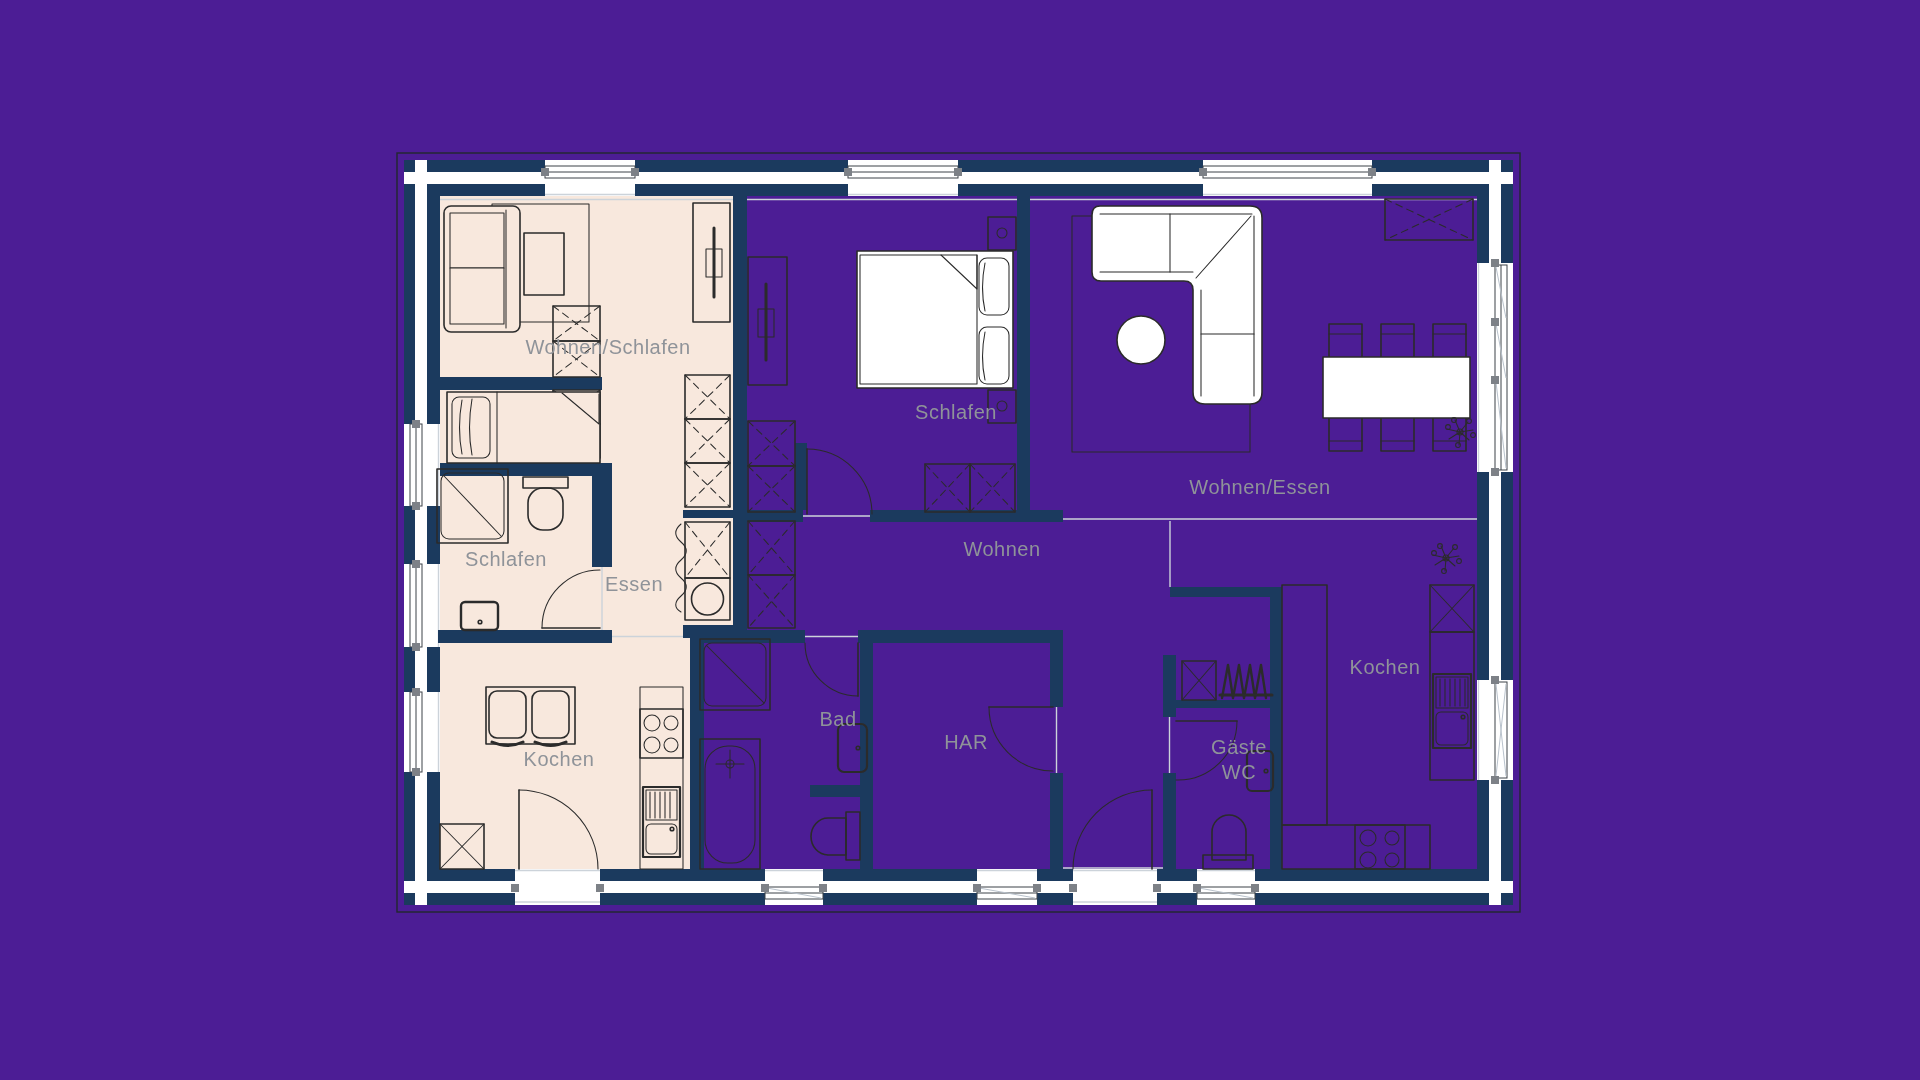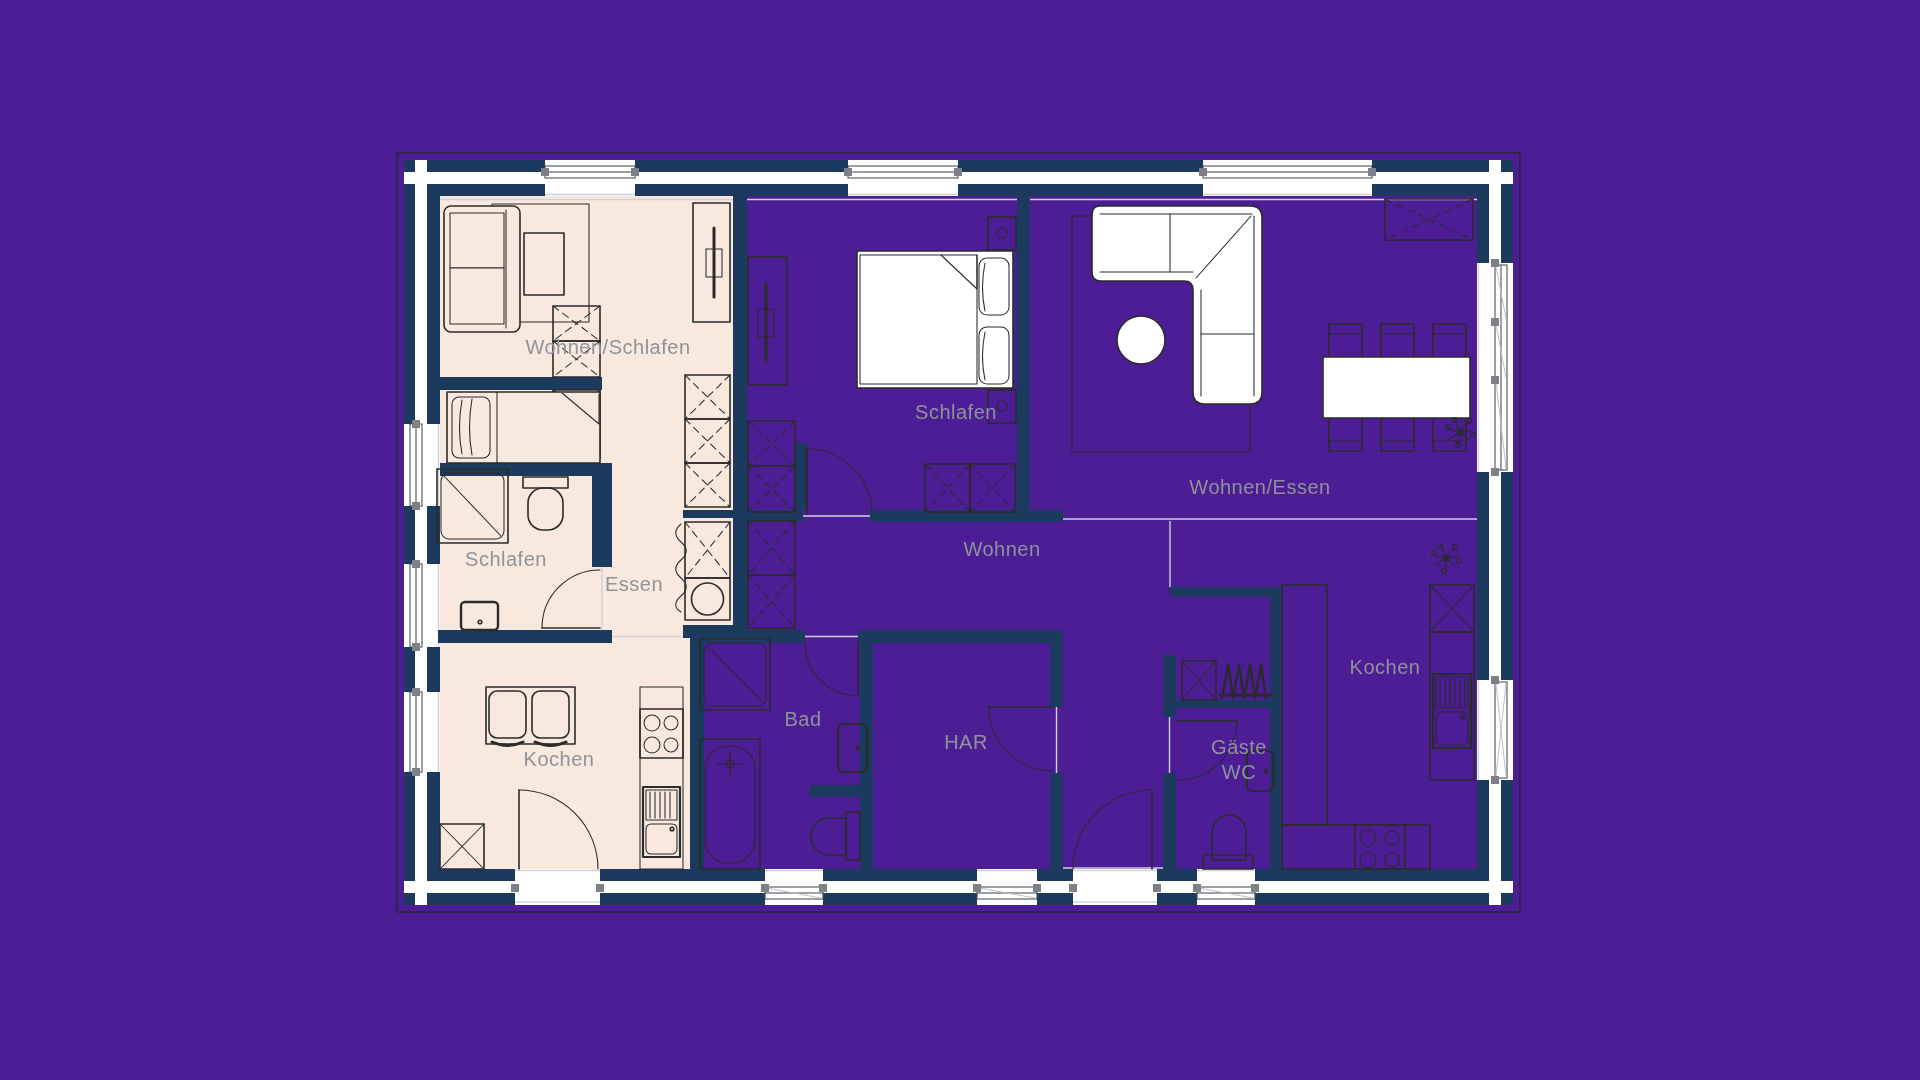--- a/index.html
+++ b/index.html
@@ -596,20 +596,20 @@
   </g>
 </svg>
 
   <div class="rlabel" style="left:608px;top:347px">Wohnen/Schlafen</div>
   <div class="rlabel" style="left:956px;top:412px">Schlafen</div>
   <div class="rlabel" style="left:1260px;top:487px">Wohnen/Essen</div>
   <div class="rlabel" style="left:1002px;top:549px">Wohnen</div>
   <div class="rlabel" style="left:506px;top:559px">Schlafen</div>
   <div class="rlabel" style="left:634px;top:584px">Essen</div>
   <div class="rlabel" style="left:559px;top:759px">Kochen</div>
-  <div class="rlabel" style="left:803px;top:719px">Bad</div>
+  <div class="rlabel" style="left:838px;top:719px">Bad</div>
   <div class="rlabel" style="left:966px;top:742px">HAR</div>
   <div class="rlabel" style="left:1239px;top:760px">
     <span>Gäste</span><br>
     <span>WC</span>
   </div>
   <div class="rlabel" style="left:1385px;top:667px">Kochen</div>
 </div>
 
 </body></html>

